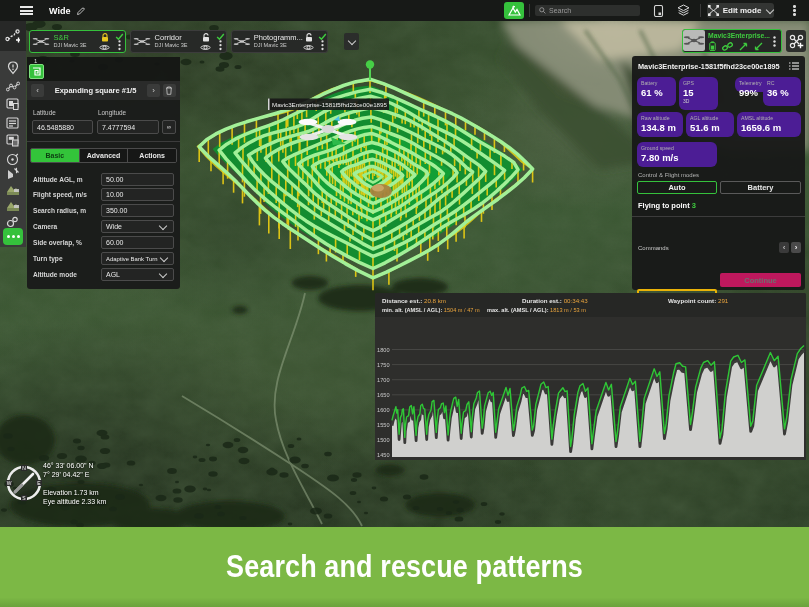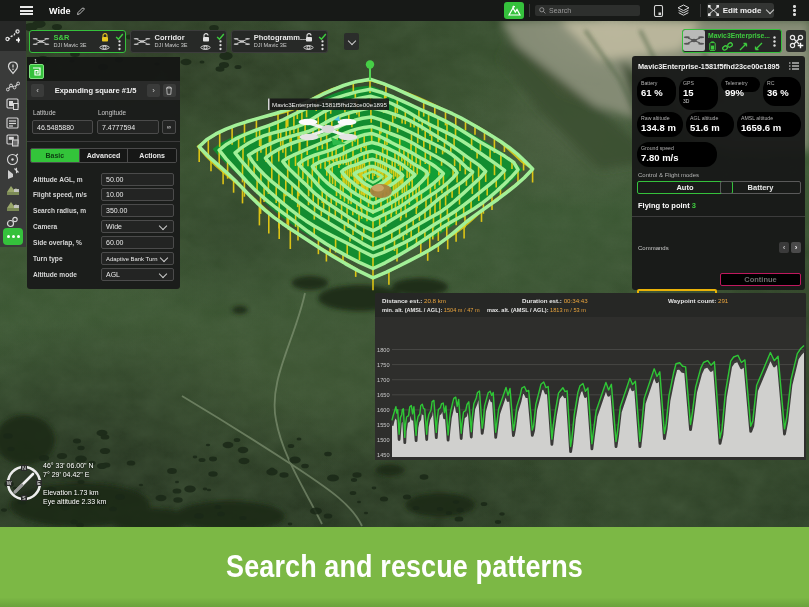--- a/index.html
+++ b/index.html
@@ -34,21 +34,21 @@
 
 #sidebar{position:absolute;left:0;top:21px;width:26px;height:226px;background:#3a3b3a}
 #sidebar .sel{position:absolute;left:0;top:0;width:26px;height:30px;background:#272827}
 .sicon{position:absolute;left:4px;width:17px;height:17px;display:flex;align-items:center;justify-content:center}
 #sbdots{position:absolute;left:3px;top:207px;width:20px;height:17px;background:#35c13c;border-radius:4px;display:flex;align-items:center;justify-content:center;gap:2px}
 #sbdots i{width:3px;height:3px;background:#fff;border-radius:50%}
 
 .rcard{position:absolute;top:30px;width:97px;height:23px;background:#272927;border-radius:3px;border:1px solid #3c3c3c;display:flex;align-items:center}
 .rcard.active{border:1.6px solid #35c13c}
 .rthumb{width:22px;height:19px;margin-left:1px;border-radius:2px;overflow:hidden;display:flex;align-items:center;justify-content:center}
-.rtitle{font-size:7.5px;font-weight:bold;color:#e8e8e8;line-height:8px}
+.rtitle{font-size:7.5px;font-weight:normal;color:#e8e8e8;line-height:8px}
 .rtitle.grn{color:#43ce43}
 .rsub{font-size:5.6px;color:#cacaca;line-height:7px}
 .rcol{margin-left:3px;width:44px}
 .ric{width:22px;display:flex;flex-direction:column;align-items:center;justify-content:space-between;height:18px}
 #cardchev{position:absolute;left:344px;top:33px;width:15px;height:17px;background:#2b2d2b;border-radius:2px;color:#ddd;display:flex;align-items:center;justify-content:center;font-size:8px}
 
 #segbar{position:absolute;left:27px;top:57px;width:153px;height:24px;background:rgba(20,21,20,.92)}
 #segbar .num{position:absolute;left:7px;top:1px;color:#ddd;font-size:6px}
 #segicon{position:absolute;left:2px;top:7px;width:15px;height:15px;background:#35c13c;border:1.4px solid #7fe07f;border-radius:2px;display:flex;align-items:center;justify-content:center}
 #leftpanel{position:absolute;left:27px;top:81px;width:153px;height:208px;background:rgba(26,27,26,.96);border-radius:0 0 3px 3px;color:#ddd}
@@ -66,21 +66,21 @@
 .frow .inp{position:absolute;left:68px;top:0;width:73px;height:13px}
 .chev:after{content:"";display:inline-block;width:5px;height:5px;border-right:1.3px solid #ccc;border-bottom:1.3px solid #ccc;transform:rotate(45deg);margin-top:-3px}
 
 #dcard{position:absolute;left:682px;top:29px;width:100px;height:24px;border:1.6px solid #35c13c;border-radius:3px;background:#252625;display:flex}
 #dthumb{width:22px;height:21px;background:#b9bab8;border-radius:2px}
 #dcard .name{font-size:6.8px;font-weight:bold;color:#3fcb3f;white-space:nowrap;overflow:hidden;margin:2px 0 0 3px}
 #adddrone{position:absolute;left:786px;top:30px;width:20px;height:22px;background:#2c2e2c;border-radius:3px;display:flex;align-items:center;justify-content:center}
 
 #tele{position:absolute;left:632px;top:56px;width:173px;height:234px;background:rgba(24,25,24,.96);border-radius:3px;color:#eee}
 #tele .hd{font-size:7.3px;font-weight:bold;color:#f2f2f2;padding:6px 6px 4px 6px}
-.tbox{position:absolute;background:#000000;border-radius:12px}
+.tbox{position:absolute;background:#4c1d95;border-radius:6px}
 .tbox .l{font-size:5.2px;color:#b0b0b0;margin:3px 0 0 4px}
 .tbox .v{font-size:9.5px;font-weight:bold;color:#fff;margin:1px 0 0 4px}
 .tlabel{position:absolute;font-size:6px;color:#b5b5b5}
 .btn{position:absolute;border-radius:2px;display:flex;align-items:center;justify-content:center;font-size:7.5px;font-weight:bold}
 
 #elev{position:absolute;left:375px;top:293px;width:431px;height:167px;background:#2e2e2c;border-radius:2px 2px 0 0;overflow:hidden}
 #elevhd{height:14px;background:#1c1d1c;color:#f0f0f0;font-size:7.3px;font-weight:bold;display:flex;align-items:center;padding-left:7px}
 #elevstats{height:24px;background:#262725;font-size:6.2px;color:#e6e6e6;position:relative}
 #elevstats b{font-weight:bold}
 #elevstats .o{color:#e8a33d}
@@ -1184,21 +1184,21 @@
     </svg>
 <div class="tbox" style="left:5px;top:21px;width:39px;height:29px">
       <div class="l">Battery</div>
       <div class="v">61 %</div>
     </div>
 <div class="tbox" style="left:47px;top:21px;width:39px;height:33px">
       <div class="l">GPS</div>
       <div class="v">15</div>
       <div style="font-size:5px;color:#ccc;margin:0 0 0 4px">3D</div>
     </div>
-<div class="tbox" style="left:89px;top:21px;width:39px;height:15px">
+<div class="tbox" style="left:103px;top:21px;width:39px;height:15px">
       <div class="l">Telemetry</div>
       <div class="v">99%</div>
     </div>
 <div class="tbox" style="left:131px;top:21px;width:38px;height:29px">
       <div class="l">RC</div>
       <div class="v">36 %</div>
     </div>
 <div class="tbox" style="left:5px;top:56px;width:46px;height:25px">
       <div class="l">Raw altitude</div>
       <div class="v">134.8 m</div>
@@ -1209,29 +1209,29 @@
     </div>
 <div class="tbox" style="left:105px;top:56px;width:64px;height:25px">
       <div class="l">AMSL altitude</div>
       <div class="v">1659.6 m</div>
     </div>
 <div class="tbox" style="left:5px;top:86px;width:80px;height:25px">
       <div class="l">Ground speed</div>
       <div class="v">7.80 m/s</div>
     </div>
 <div class="tlabel" style="left:6px;top:116px">Control &amp; Flight modes</div>
-<div class="btn" style="left:5px;top:125px;width:96px;height:13px;border:1.2px solid #35c13c;color:#f2f2f2">Auto</div>
+<div class="btn" style="left:5px;top:125px;width:80px;height:13px;border:1.2px solid #35c13c;color:#f2f2f2">Auto</div>
 <div class="btn" style="left:88px;top:125px;width:81px;height:13px;border:1px solid #5a5a5a;color:#e8e8e8">Battery</div>
 <div style="position:absolute;left:6px;top:145px;font-size:7.5px;font-weight:bold;color:#fff">Flying to point <span style="color:#3fcb3f">3</span></div>
 <div style="position:absolute;left:0;top:160px;width:173px;height:1px;background:#3c3c3c"></div>
 <div class="tlabel" style="left:6px;top:189px;color:#c9c9c9">Commands</div>
 <div class="btn" style="left:147px;top:186px;width:10px;height:11px;background:#3a3a3a;color:#bbb;font-size:8px">‹</div>
 <div class="btn" style="left:159px;top:186px;width:10px;height:11px;background:#4a4a4a;color:#eee;font-size:8px">›</div>
 <div class="btn" style="left:5px;top:233px;width:80px;height:13px;border:2px solid #eab308;color:#f2f2f2">Hold</div>
-<div class="btn" style="left:88px;top:217px;width:81px;height:13px;border:1px solid #be185d;background:#000000;color:#6f6f6f">Continue</div>
+<div class="btn" style="left:88px;top:217px;width:81px;height:13px;border:7px solid #be185d;background:#86efac;color:#6f6f6f">Continue</div>
 </div>
 <div id="elev">
 <svg class="abs" style="right:22px;top:4px" width="8" height="8" viewBox="0 0 8 8">
       <path d="M1 7 L4 4 M3 1.5 L6.5 5 M2 3 L5.5 1 L7 2.5 L5 6" fill="none" stroke="#ccc" stroke-width="0.9"></path>
     </svg>
 <svg class="abs" style="right:7px;top:4px" width="7" height="7" viewBox="0 0 7 7">
       <path d="M1 1 L6 6 M6 1 L1 6" stroke="#ccc" stroke-width="1.1"></path>
     </svg>
 <div id="elevstats">
 <span style="position:absolute;left:7px;top:4px"><b>Distance est.:</b> <span class="o">20.8 km</span></span>

